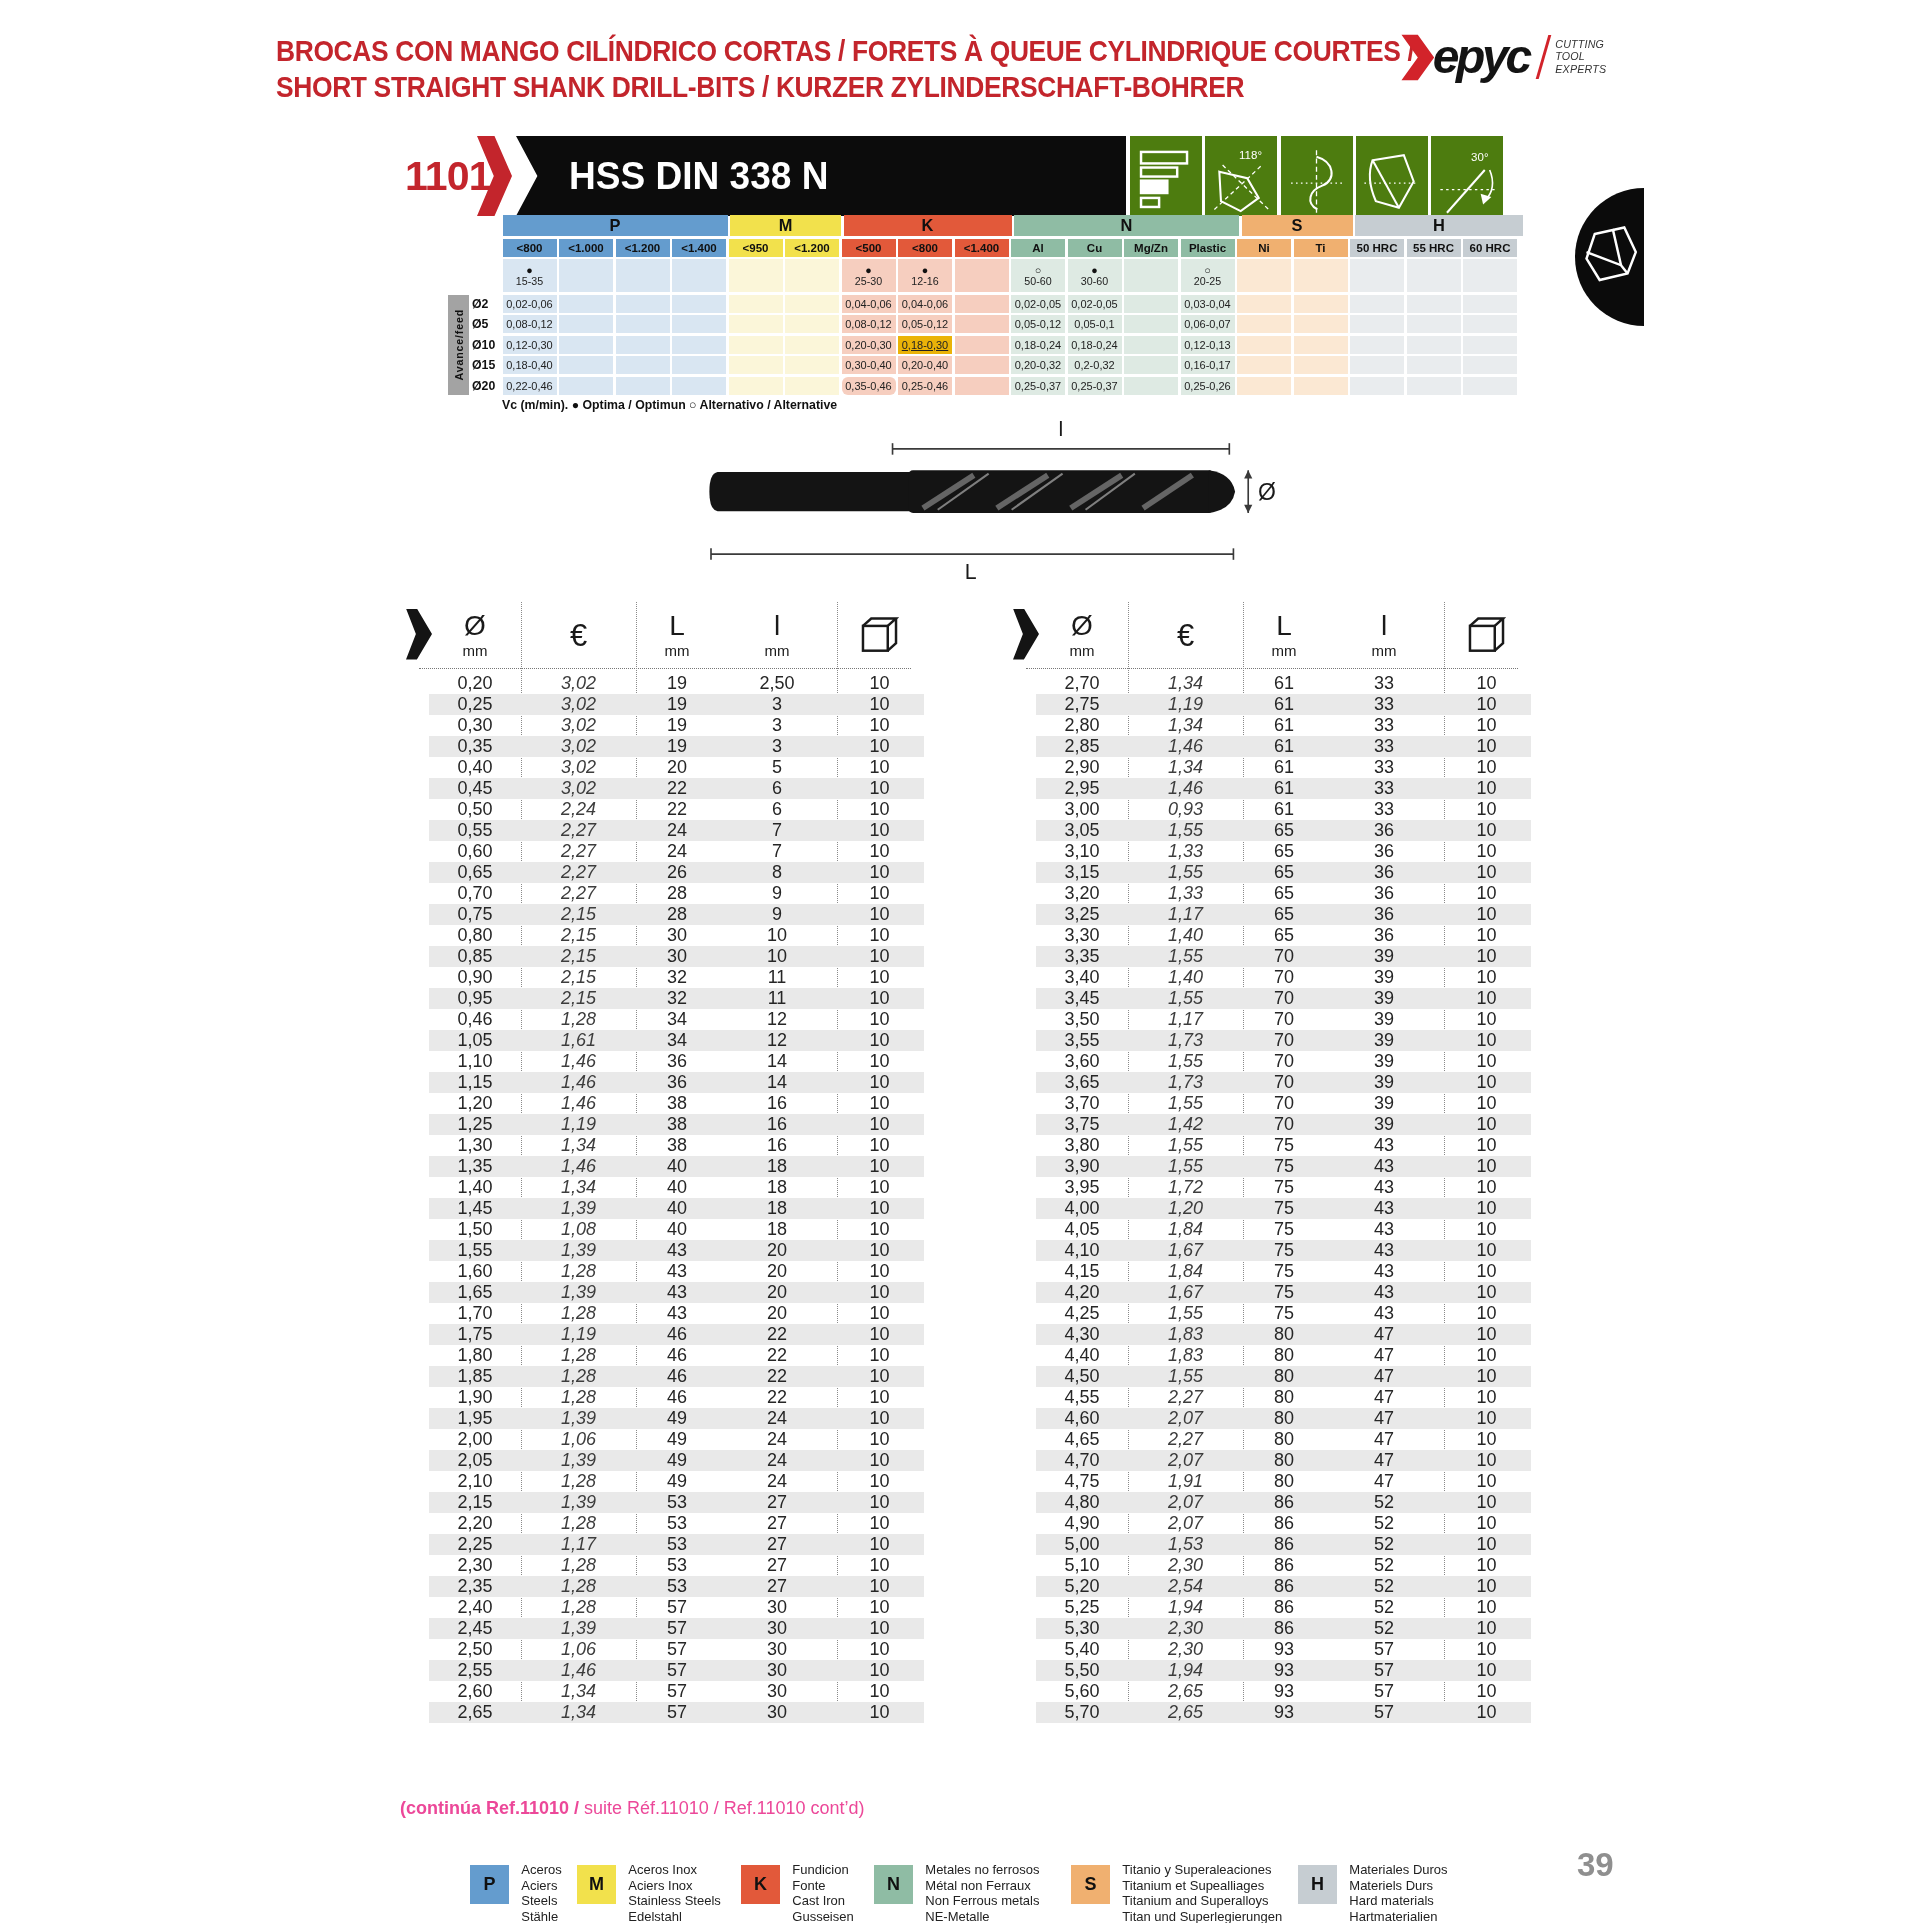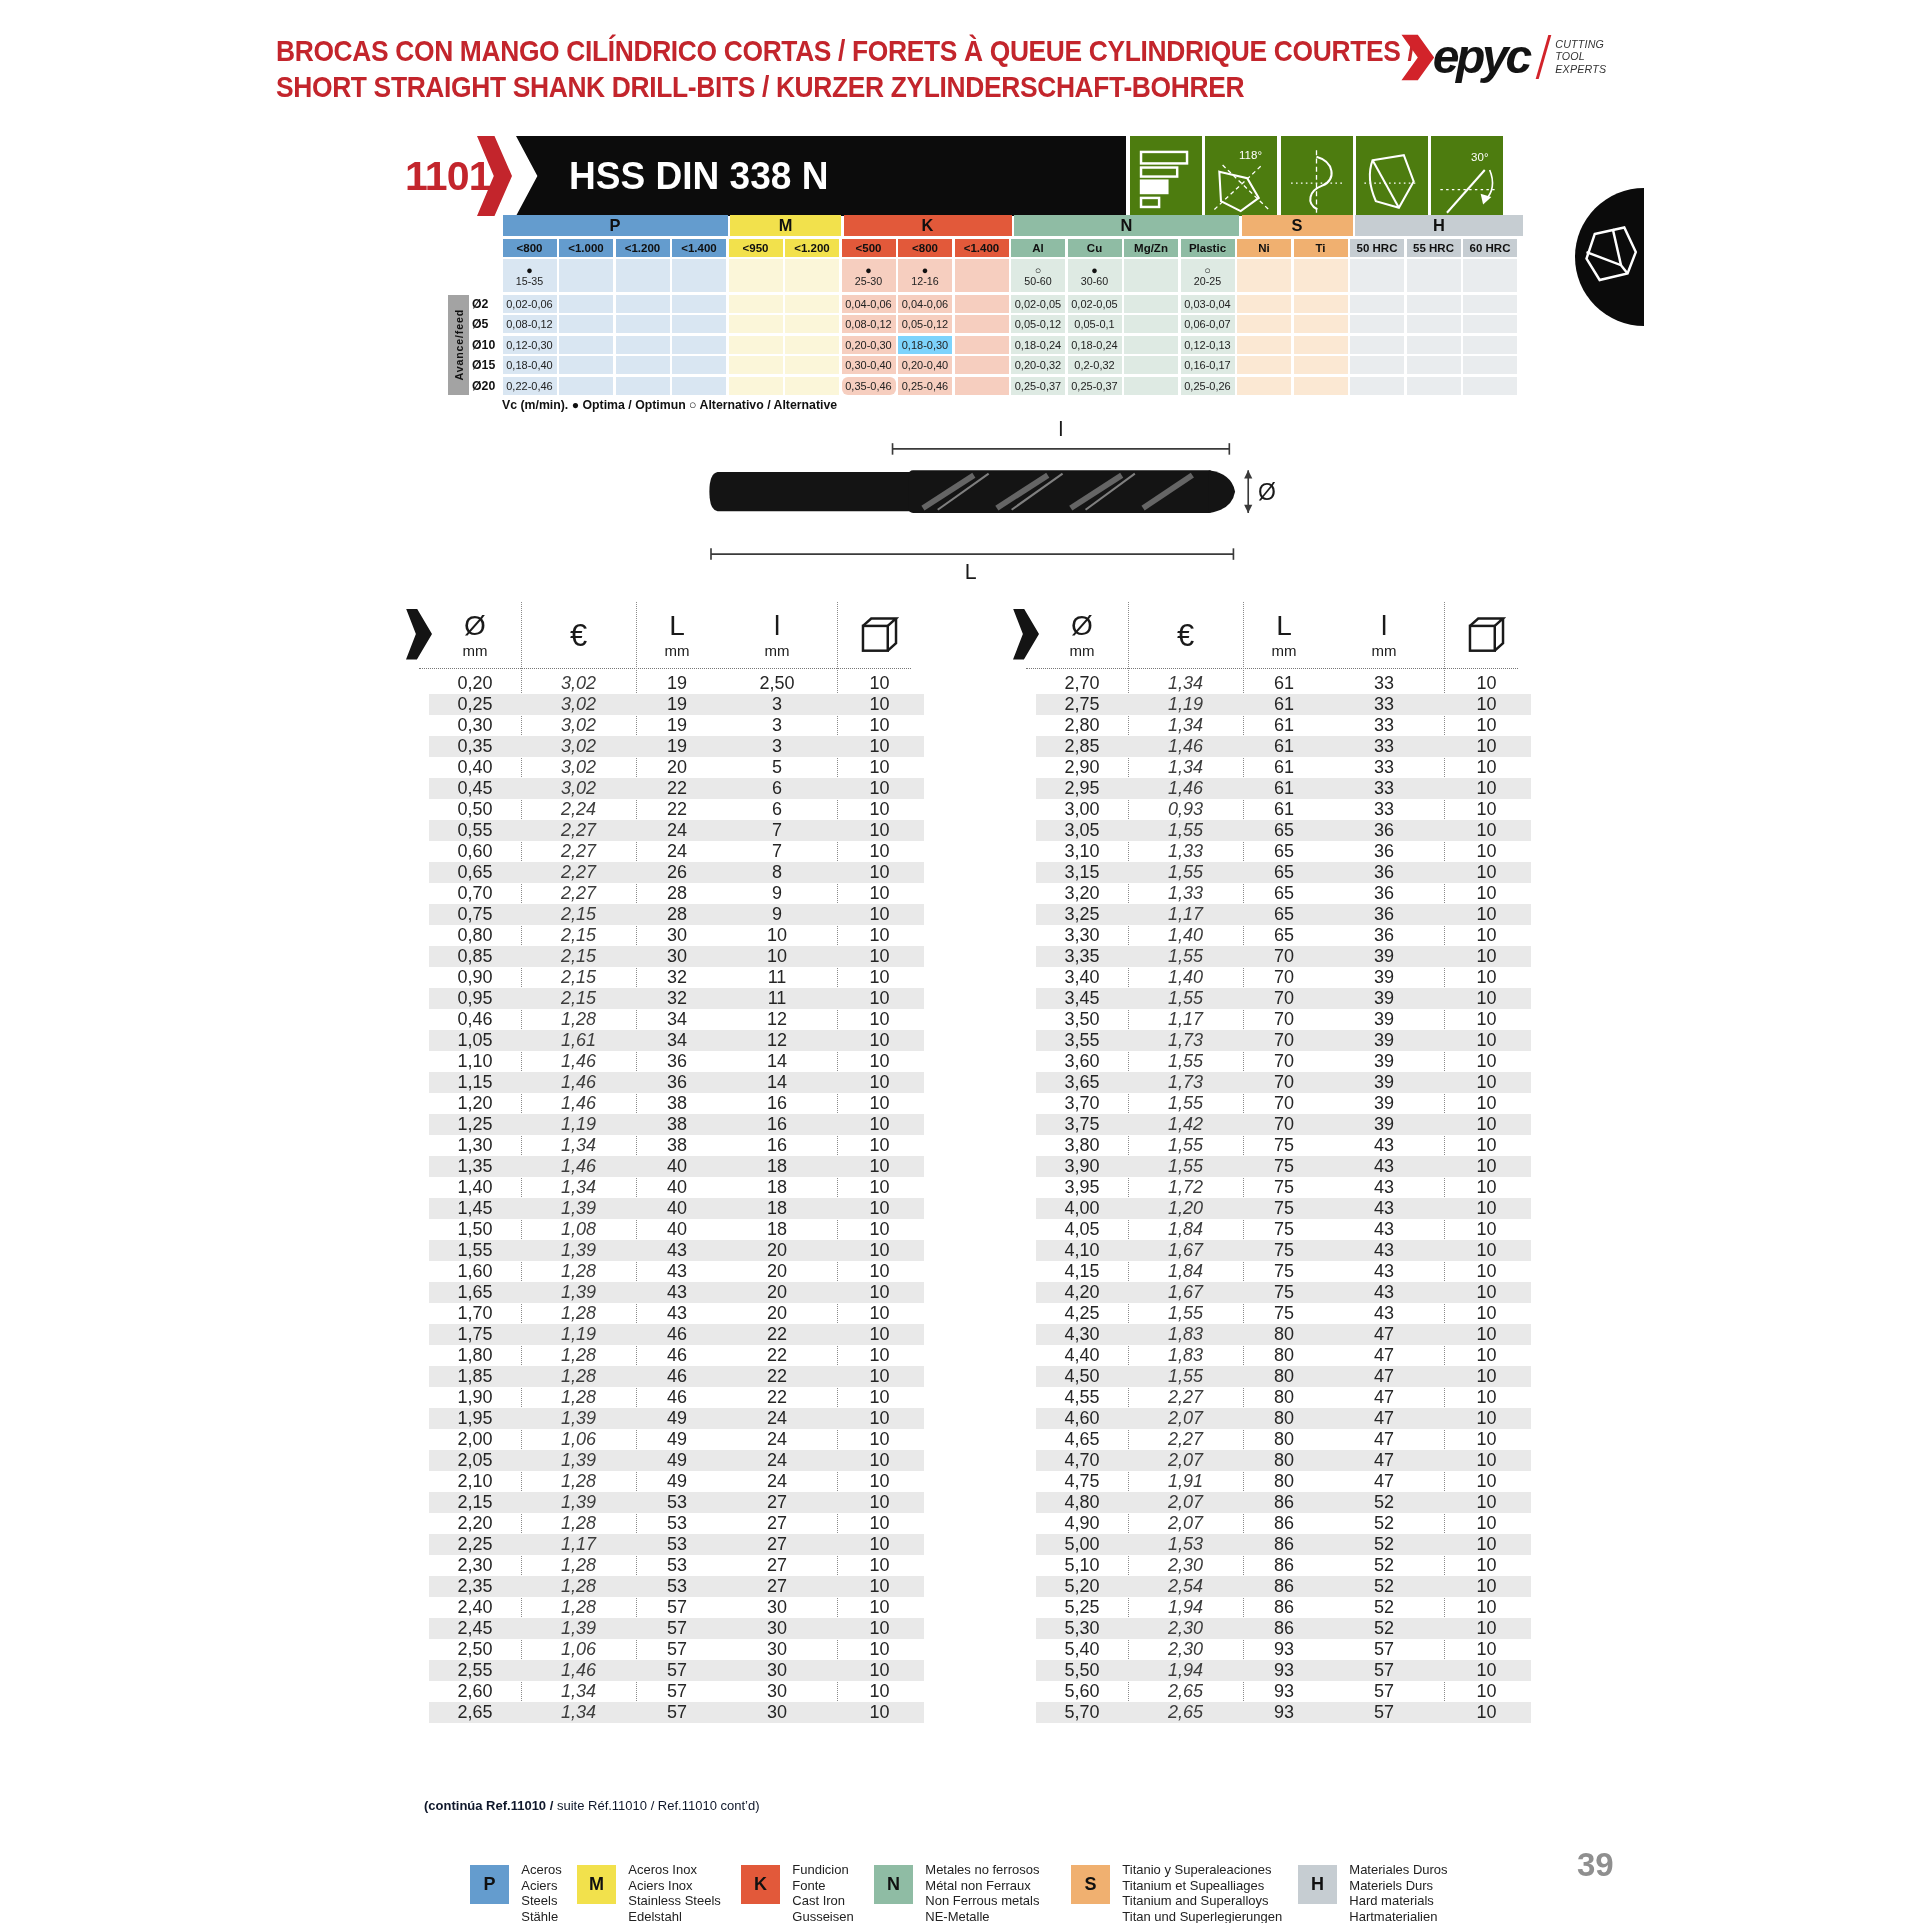--- a/index.html
+++ b/index.html
@@ -71,21 +71,21 @@
   .phline{position:absolute;left:13px;top:66px;width:492px;border-top:1.6px dotted #777;}
   .psep{position:absolute;top:0;height:1113px;border-left:1.6px dotted #8a8a8a;}
   .sep1{left:115px;}.sep2{left:230px;}.sep3{left:431px;}
   .prows{position:absolute;left:23px;top:71px;width:495px;}
   .prow{display:flex;height:21px;}
   .prow.alt{background:#E9E9E9;}
   .pcell{line-height:21px;font-size:18px;color:#262626;text-align:center;}
   .pcell.c-price{font-style:italic;color:#3d3d3d;}
 
   
-  .cnote{position:absolute;left:424px;top:1798px;font-size:13px;color:#0f172a;}
+  .cnote{position:absolute;left:400px;top:1798px;font-size:18px;color:#ec4899;}
   .cnote .b{font-weight:bold;}
   .litem{position:absolute;top:1862px;display:flex;gap:12.3px;align-items:flex-start;}
   .lbox{width:39px;height:39px;margin-top:2.5px;display:flex;align-items:center;justify-content:center;
         font-weight:bold;font-size:18px;color:#111;flex:0 0 39px;}
   .ltxt{font-size:13px;line-height:15.6px;color:#222;}
   .pagenum{position:absolute;left:1577px;top:1846px;font-size:33px;font-weight:bold;color:#8F8F8F;}
   .sidetab{position:absolute;left:1575px;top:188px;width:69px;height:138px;background:#0b0b0b;
            border-radius:69px 0 0 69px;display:flex;align-items:center;justify-content:center;}
 </style>
 </head>
@@ -280,21 +280,21 @@
         </div>
         <div class="strow fr">
           <div class="fl">Ø10</div>
           <div class="fcell" style="background: rgb(217, 230, 242);">0,12-0,30</div>
           <div class="fcell" style="background: rgb(217, 230, 242);"></div>
           <div class="fcell" style="background: rgb(217, 230, 242);"></div>
           <div class="fcell" style="background: rgb(217, 230, 242);"></div>
           <div class="fcell" style="background: rgb(251, 246, 217);"></div>
           <div class="fcell" style="background: rgb(251, 246, 217);"></div>
           <div class="fcell" style="background: rgb(246, 206, 191);">0,20-0,30</div>
-          <div class="fcell" style="background: #7dd3fc;">0,18-0,30</div>
+          <div class="fcell" style="background: #eab308; text-decoration: underline;">0,18-0,30</div>
           <div class="fcell" style="background: rgb(246, 206, 191);"></div>
           <div class="fcell" style="background: rgb(222, 234, 227);">0,18-0,24</div>
           <div class="fcell" style="background: rgb(222, 234, 227);">0,18-0,24</div>
           <div class="fcell" style="background: rgb(222, 234, 227);"></div>
           <div class="fcell" style="background: rgb(222, 234, 227);">0,12-0,13</div>
           <div class="fcell" style="background: rgb(251, 232, 211);"></div>
           <div class="fcell" style="background: rgb(251, 232, 211);"></div>
           <div class="fcell" style="background: rgb(233, 236, 238);"></div>
           <div class="fcell" style="background: rgb(233, 236, 238);"></div>
           <div class="fcell" style="background: rgb(233, 236, 238);"></div>

